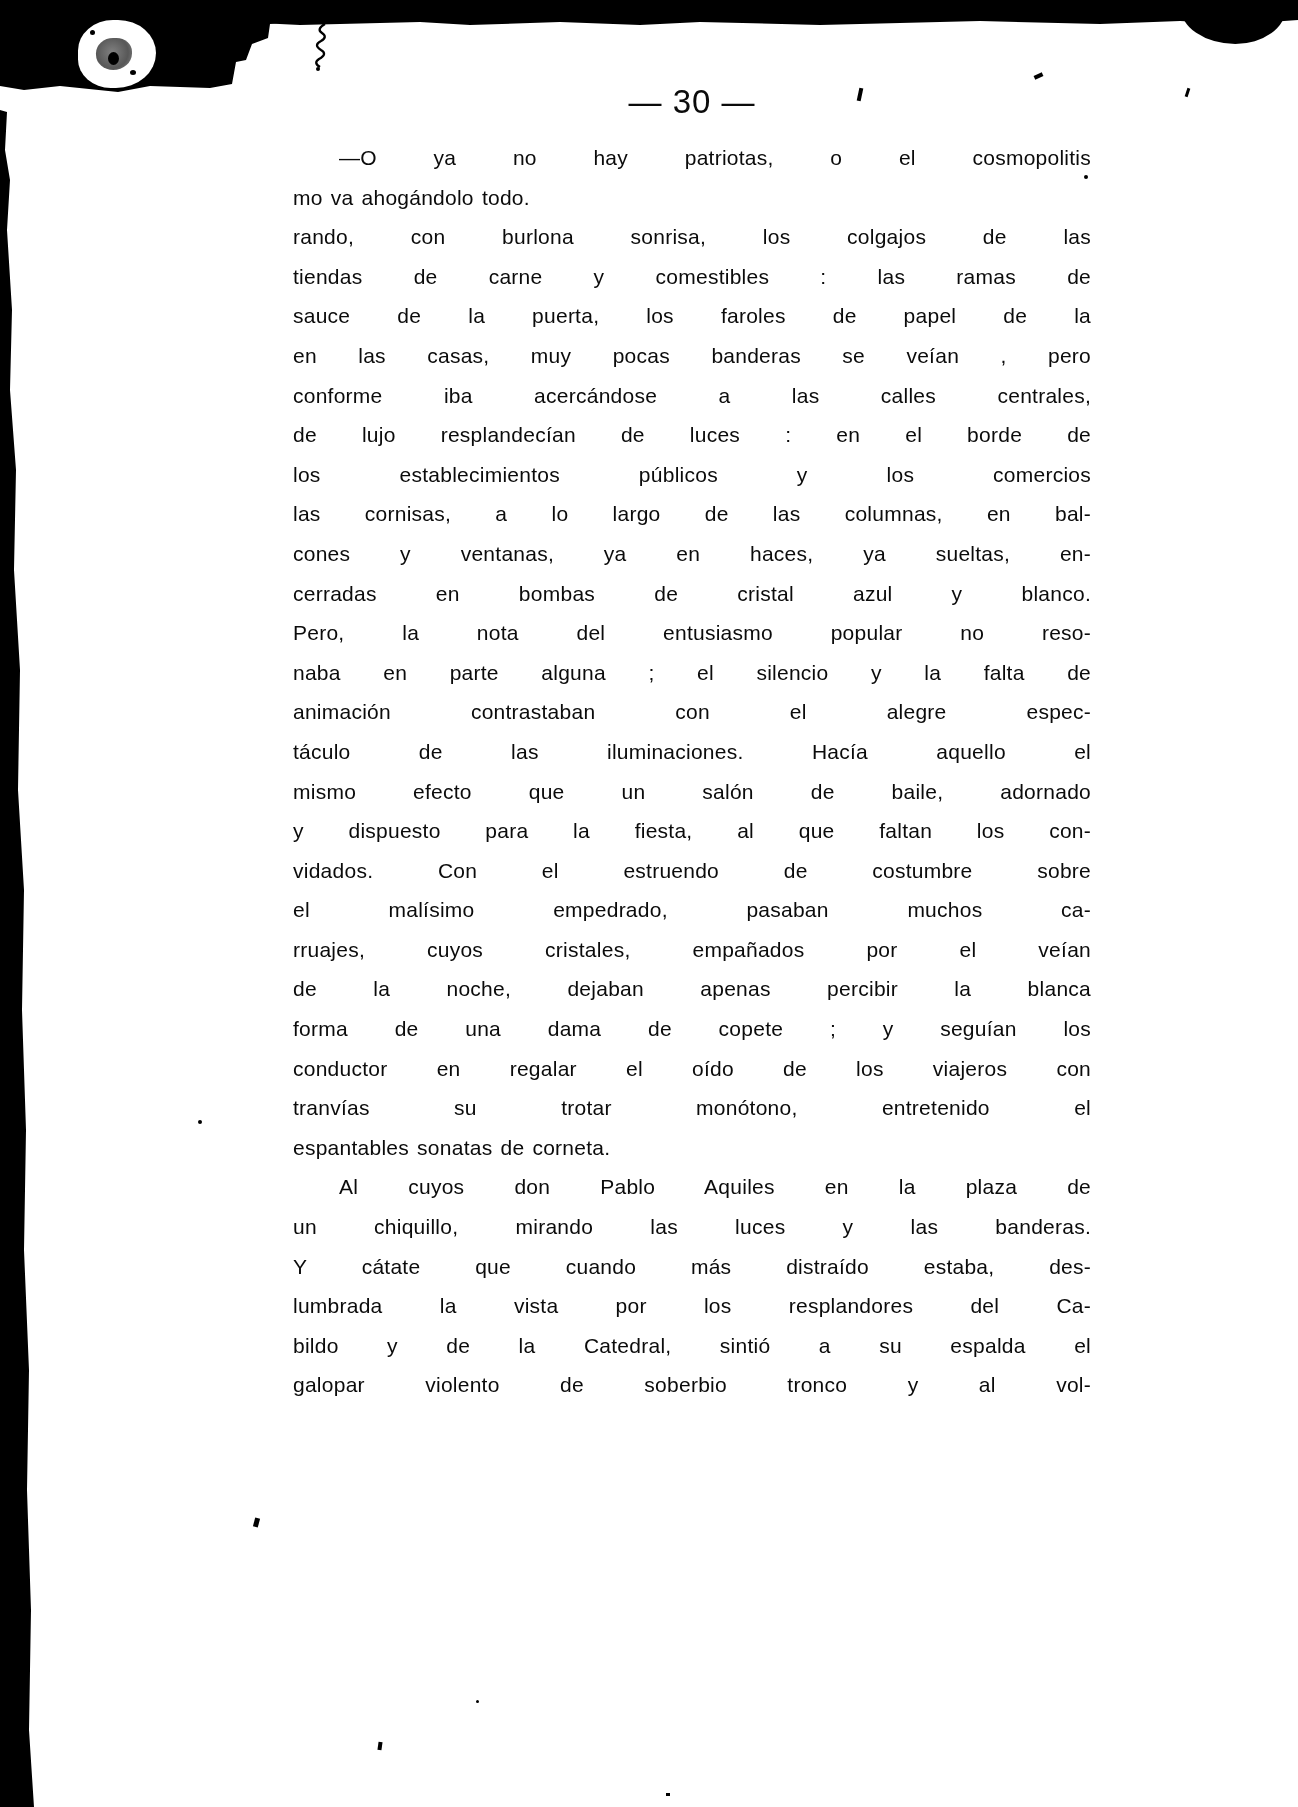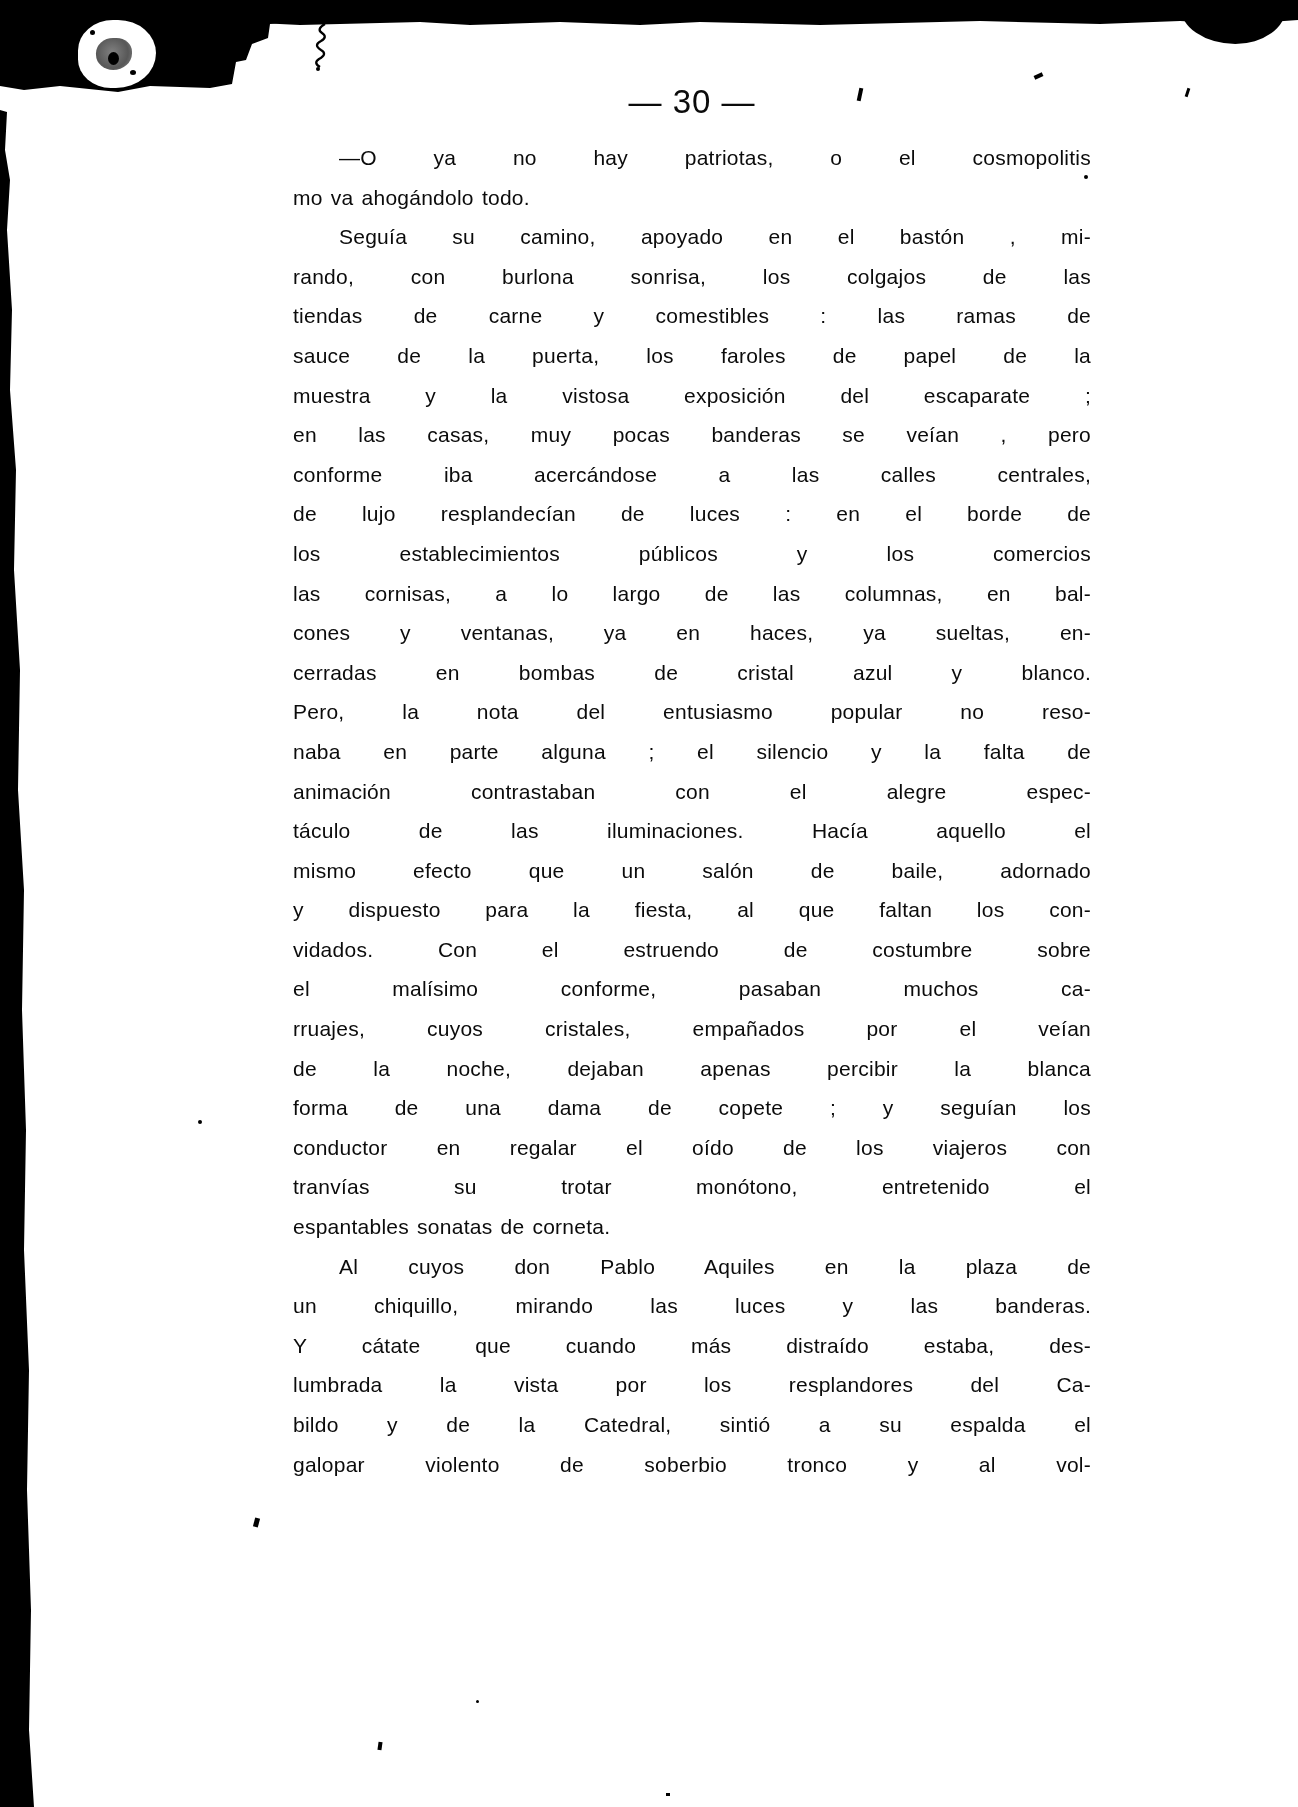--- a/index.html
+++ b/index.html
@@ -88,40 +88,38 @@
   <div class="speck" style="left:254px;top:1518px;width:5px;height:9px;transform:rotate(15deg);"></div>
   <div class="speck" style="left:476px;top:1700px;width:3px;height:3px;border-radius:50%;"></div>
   <div class="speck" style="left:378px;top:1742px;width:4px;height:8px;transform:rotate(8deg);"></div>
   <div class="speck" style="left:666px;top:1793px;width:4px;height:3px;"></div>
 
   <div class="page-number">— 30 —</div>
 
   <div class="text-block">
     <div class="line indent">—O ya no hay patriotas, o el cosmopolitis</div>
     <div class="line no-justify">mo va ahogándolo todo.</div>
-    <div class="line indent">Seguía su camino, apoyado en el bastón , mi-</div>
     <div class="line">rando, con burlona sonrisa, los colgajos de las</div>
     <div class="line">tiendas de carne y comestibles : las ramas de</div>
     <div class="line">sauce de la puerta, los faroles de papel de la</div>
-    <div class="line">muestra y la vistosa exposición del escaparate ;</div>
     <div class="line">en las casas, muy pocas banderas se veían , pero</div>
     <div class="line">conforme iba acercándose a las calles centrales,</div>
     <div class="line">de lujo resplandecían de luces : en el borde de</div>
     <div class="line">los establecimientos públicos y los comercios</div>
     <div class="line">las cornisas, a lo largo de las columnas, en bal-</div>
     <div class="line">cones y ventanas, ya en haces, ya sueltas, en-</div>
     <div class="line">cerradas en bombas de cristal azul y blanco.</div>
     <div class="line">Pero, la nota del entusiasmo popular no reso-</div>
     <div class="line">naba en parte alguna ; el silencio y la falta de</div>
     <div class="line">animación contrastaban con el alegre espec-</div>
     <div class="line">táculo de las iluminaciones. Hacía aquello el</div>
     <div class="line">mismo efecto que un salón de baile, adornado</div>
     <div class="line">y dispuesto para la fiesta, al que faltan los con-</div>
     <div class="line">vidados. Con el estruendo de costumbre sobre</div>
-    <div class="line">el malísimo conforme, pasaban muchos ca-</div>
+    <div class="line">el malísimo empedrado, pasaban muchos ca-</div>
     <div class="line">rruajes, cuyos cristales, empañados por el veían</div>
     <div class="line">de la noche, dejaban apenas percibir la blanca</div>
     <div class="line">forma de una dama de copete ; y seguían los</div>
     <div class="line">conductor en regalar el oído de los viajeros con</div>
     <div class="line">tranvías su trotar monótono, entretenido el</div>
     <div class="line no-justify">espantables sonatas de corneta.</div>
     <div class="line indent">Al cuyos don Pablo Aquiles en la plaza de</div>
     <div class="line">un chiquillo, mirando las luces y las banderas.</div>
     <div class="line">Y cátate que cuando más distraído estaba, des-</div>
     <div class="line">lumbrada la vista por los resplandores del Ca-</div>

